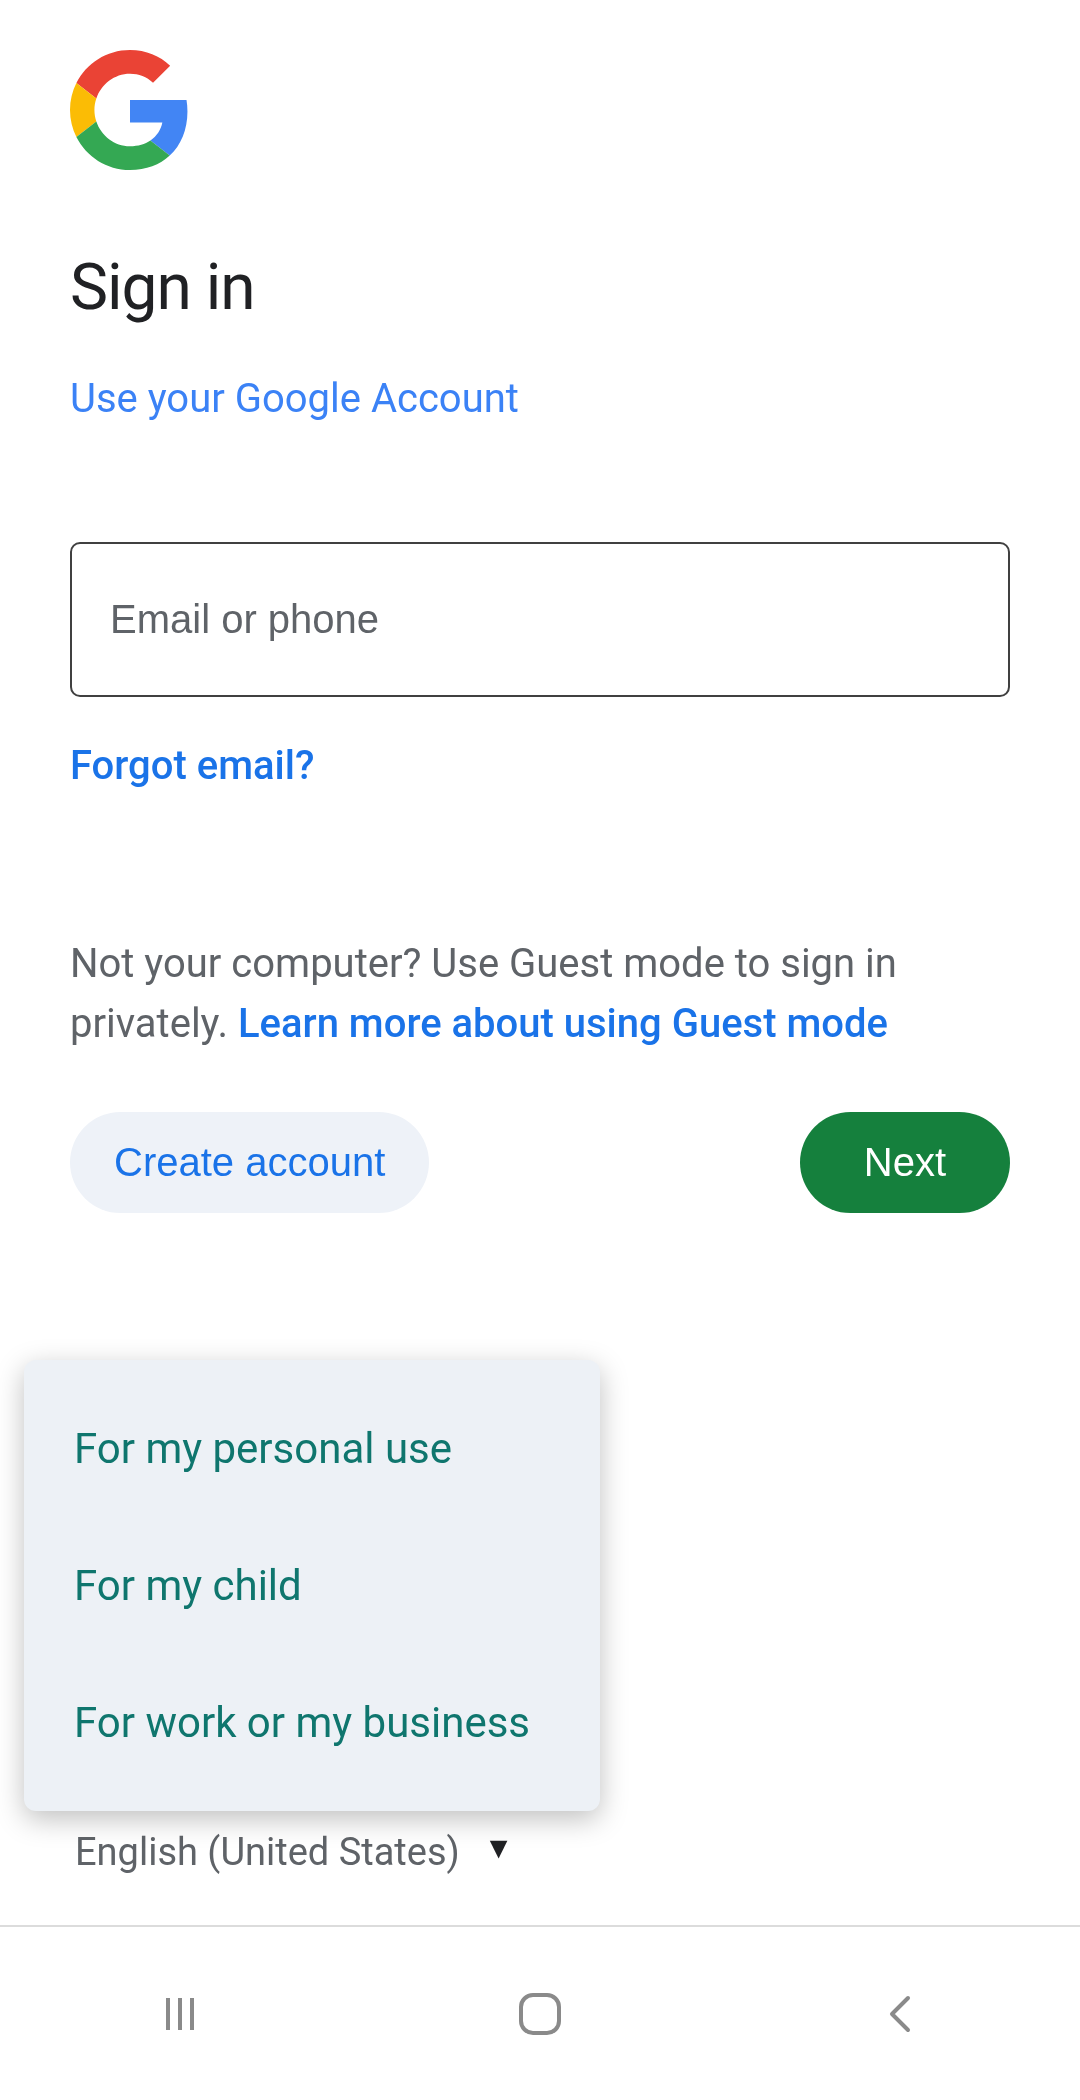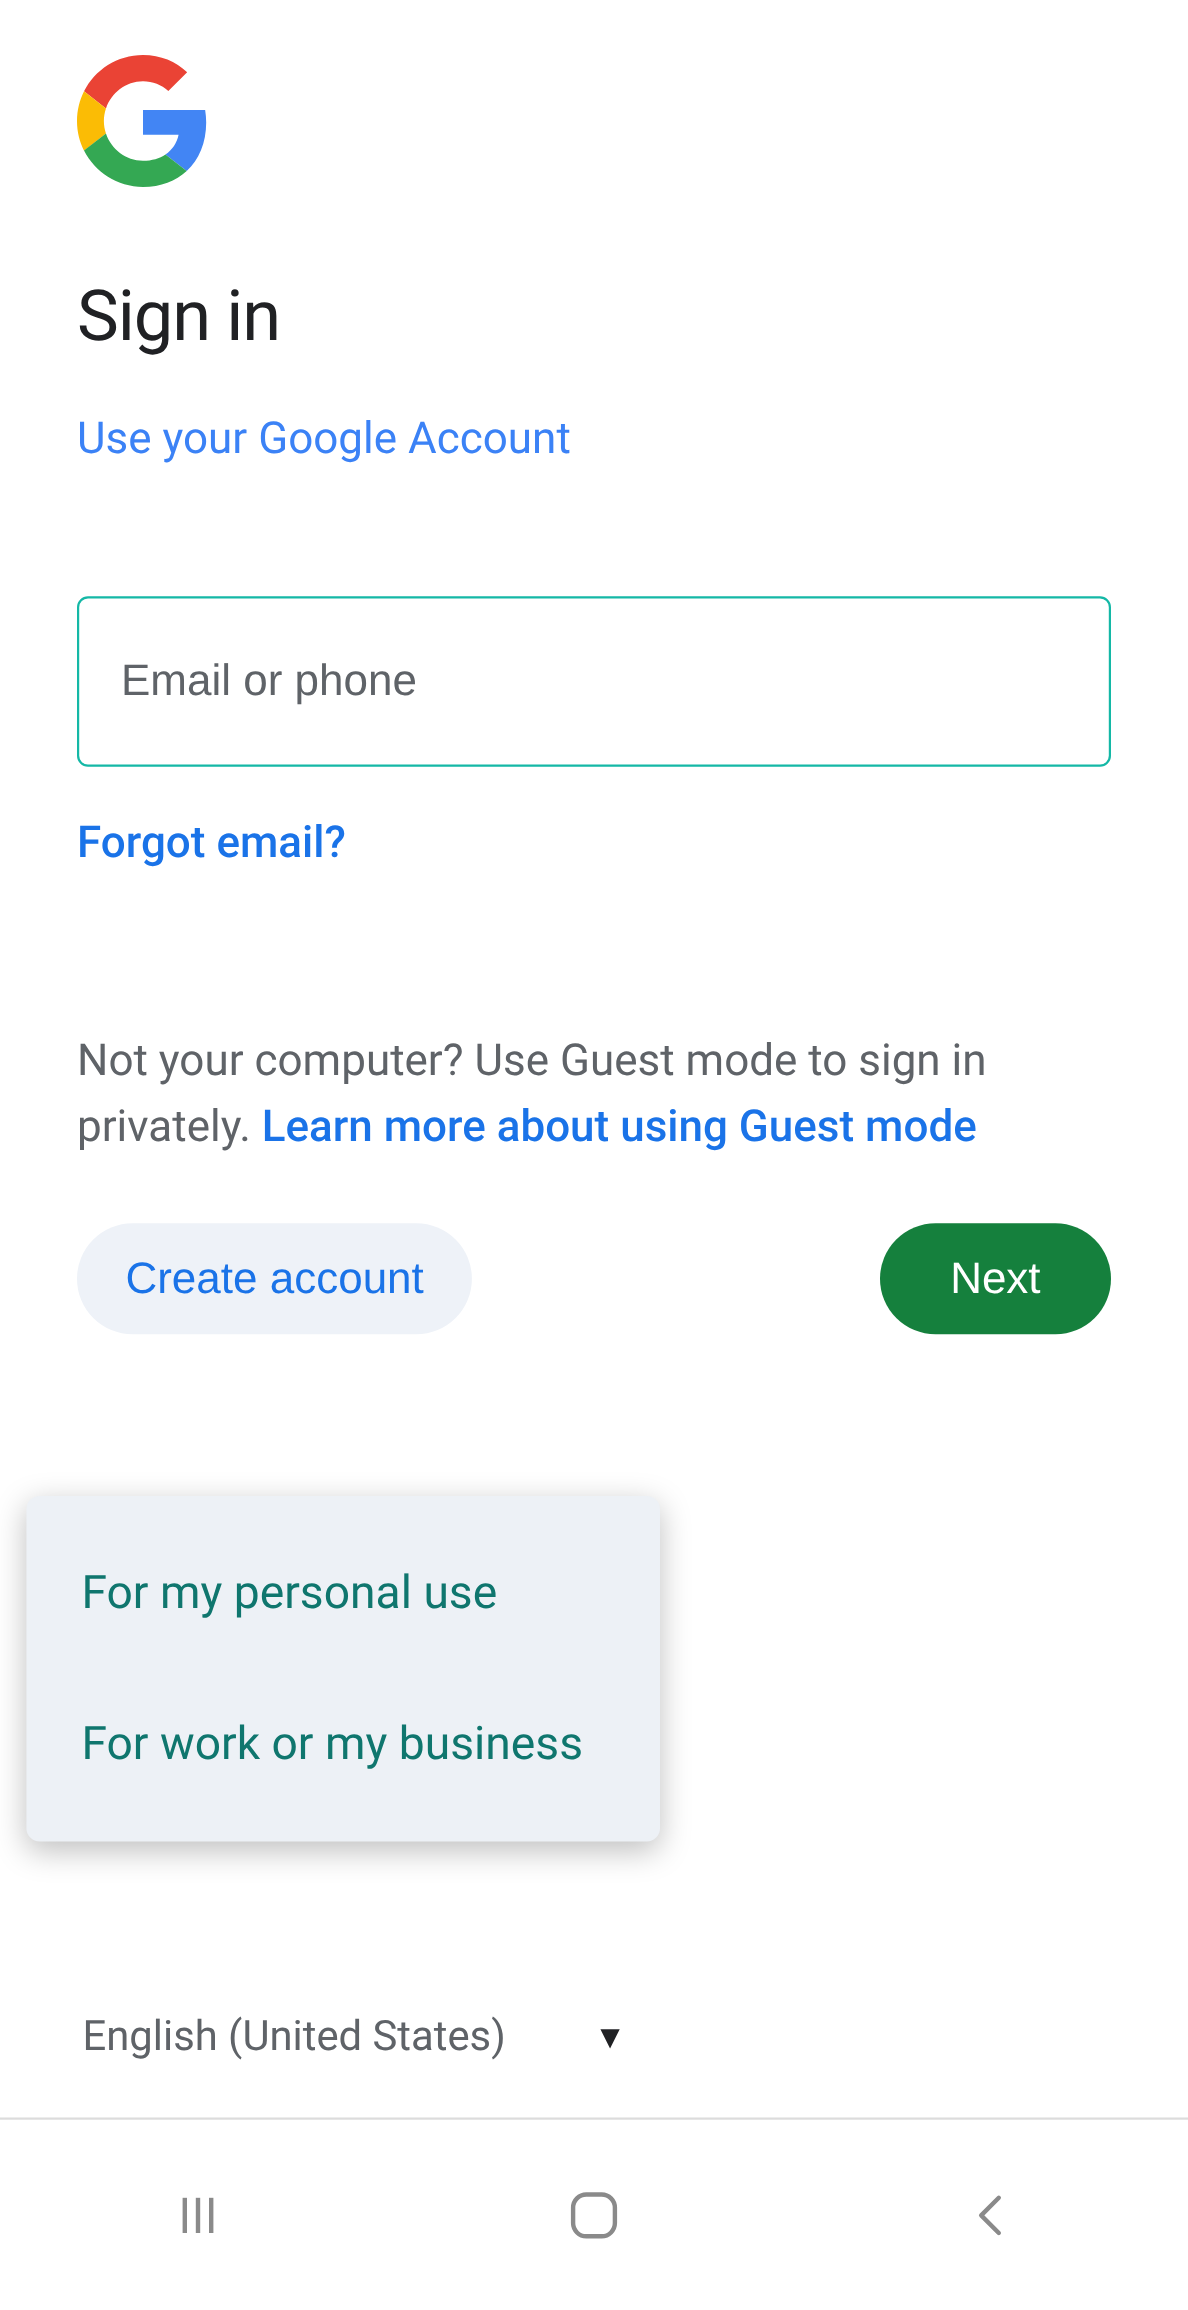--- a/index.html
+++ b/index.html
@@ -32,21 +32,21 @@
     }
     .subtitle {
       font-size: 40px;
       font-weight: 400;
       color: #3b82f6;
       margin-bottom: 120px;
     }
     .input-field {
       width: 100%;
       height: 155px;
-      border: 2px solid #14b8a6;
+      border: 2px solid #404040;
       border-radius: 10px;
       font-size: 40px;
       color: #5f6368;
       padding: 0 38px;
       background: #fff;
       outline: none;
       margin-bottom: 45px;
     }
     .input-field::placeholder {
       color: #5f6368;
@@ -113,22 +113,22 @@
       color: #0f766e;
       cursor: pointer;
     }
     .language-selector {
       position: absolute;
       top: 1830px;
       left: 75px;
       font-size: 38px;
       color: #5f6368;
       display: flex;
-      align-items: center;
-      gap: 80px;
+      align-items: flex-start;
+      gap: 24px;
     }
     .chevron-down {
       font-size: 30px;
       color: #202124;
     }
     .nav-bar {
       position: absolute;
       bottom: 0;
       left: 0;
       right: 0;
@@ -173,20 +173,21 @@
   </p>
 
   <div class="button-row">
     <button class="create-account-btn">Create account</button>
     <button class="next-btn">Next</button>
   </div>
 </div>
 
 <div class="dropdown-menu">
   <div class="dropdown-item">For my personal use</div>
+  <div class="dropdown-item">For my child</div>
   <div class="dropdown-item">For work or my business</div>
 </div>
 
 <div class="language-selector">
   <span>English (United States)</span>
   <span class="chevron-down">▼</span>
 </div>
 
 <div class="nav-bar">
   <div class="nav-icon">

